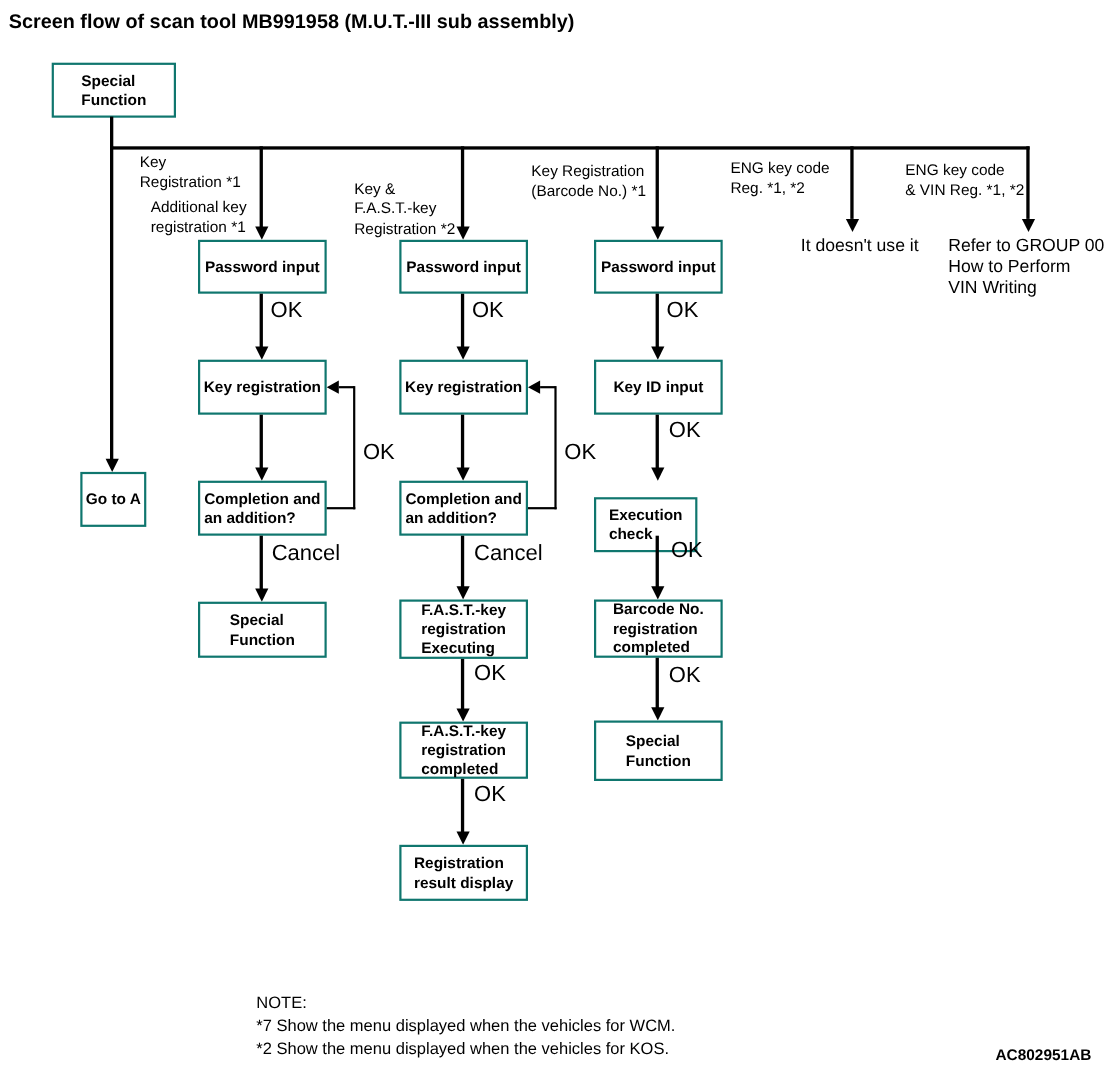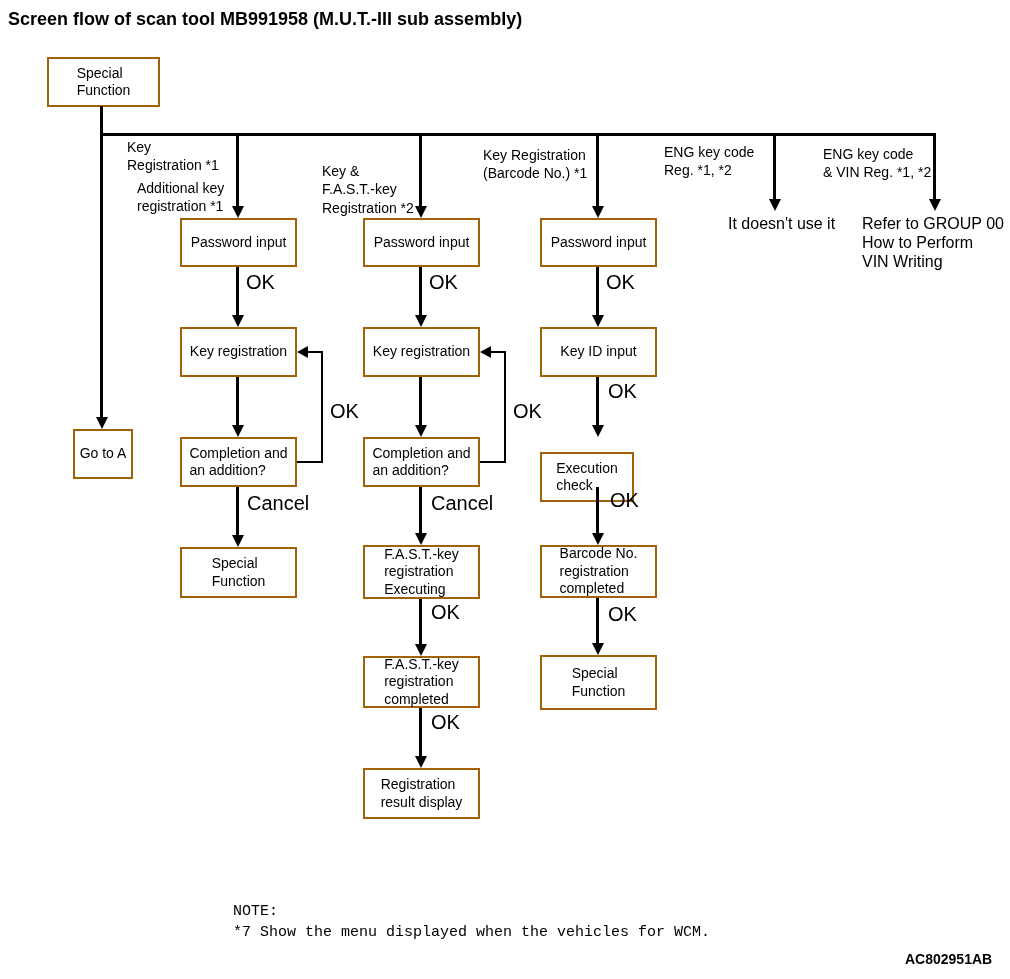--- a/index.html
+++ b/index.html
@@ -2,38 +2,38 @@
 <html><head>
 <meta charset="utf-8">
 <style>
   html,body{margin:0;padding:0;background:#fff;}
   #stage{
     position:relative; width:1010px; height:979px; background:#ffffff;
     font-family:"Liberation Sans", sans-serif; color:#000; overflow:hidden;
   }
   .title{position:absolute; font-size:18px; letter-spacing:0;font-weight:bold;}
   .box{
-    position:absolute; box-sizing:border-box; border:2px solid #a16207; background:#fff;
+    position:absolute; box-sizing:border-box; border:2px solid #0f766e; background:#fff;
     display:flex; align-items:center; justify-content:center;
-    font-size:14px; line-height:1.25; white-space:pre-line; text-align:left;
+    font-size:14px; line-height:1.25; white-space:pre-line; text-align:left;font-weight:bold;
   }
   .vline{position:absolute; width:3px; background:#000;}
   .hline{position:absolute; height:3px; background:#000;}
   .vline2{position:absolute; width:2px; background:#000;}
   .hline2{position:absolute; height:2px; background:#000;}
   .arr-d{position:absolute; width:0; height:0;
     border-left:6px solid transparent; border-right:6px solid transparent;
     border-top:12px solid #000;}
   .arr-l{position:absolute; width:0; height:0;
     border-top:6px solid transparent; border-bottom:6px solid transparent;
     border-right:11px solid #000;}
   .lbl{position:absolute; font-size:14px; line-height:1.32; white-space:pre-line;}
   .ok{position:absolute; font-size:20px;}
   .endtxt{position:absolute; font-size:16px; line-height:1.18; white-space:pre-line;}
-  .note{position:absolute; font-size:15px; line-height:21px;font-family:Liberation Mono, monospace;}
+  .note{position:absolute; font-size:15px; line-height:21px;}
   .figcode{position:absolute; font-size:14px; font-weight:bold;}
 </style>
 </head>
 <body>
 
 <div id="stage">
 
   <div class="title" style="left:8px; top:9px;">Screen flow of scan tool MB991958 (M.U.T.-III sub assembly)</div>
 
   <div class="box" style="left:47px; top:57px; width:113px; height:50px;">Special
@@ -160,17 +160,18 @@
   <div class="ok" style="left:608px; top:603px;">OK</div>
   <div class="vline" style="left:596px; top:598px; height:46px;"></div>
   <div class="arr-d" style="left:592px; top:643px;"></div>
 
   <div class="box" style="left:540px; top:655px; width:117px; height:55px;">Special
 Function</div>
 
   <div class="note" style="left:233px; top:901px;">
     <div>NOTE:</div>
     <div>*7 Show the menu displayed when the vehicles for WCM.</div>
+    <div>*2 Show the menu displayed when the vehicles for KOS.</div>
   </div>
 
   <div class="figcode" style="left:905px; top:951px;">AC802951AB</div>
 
 </div>
 
 </body></html>

